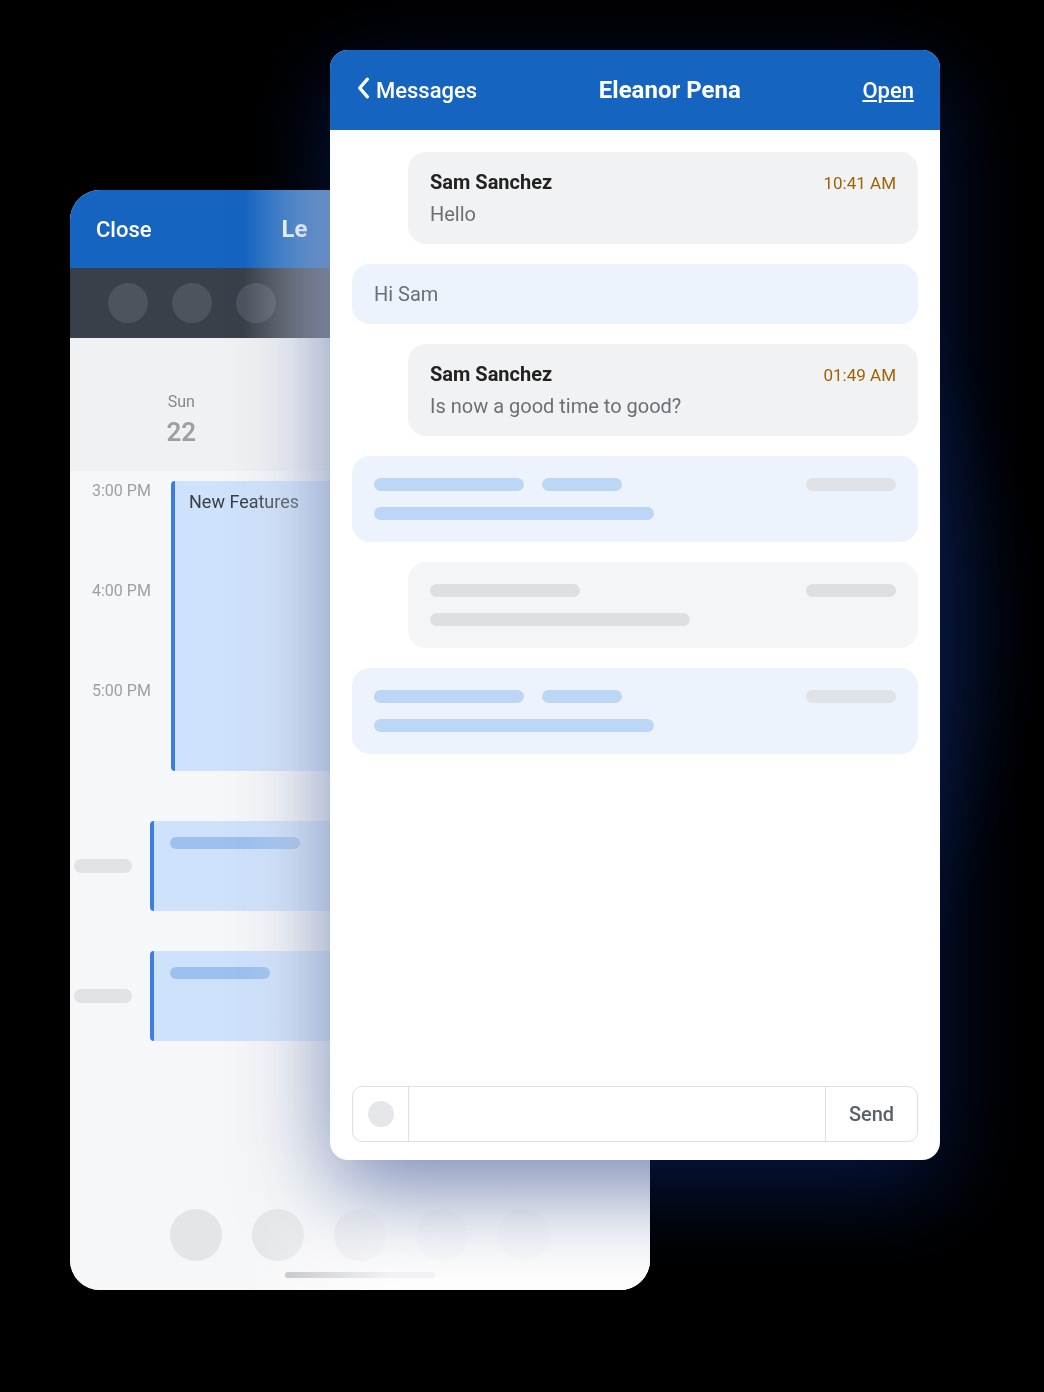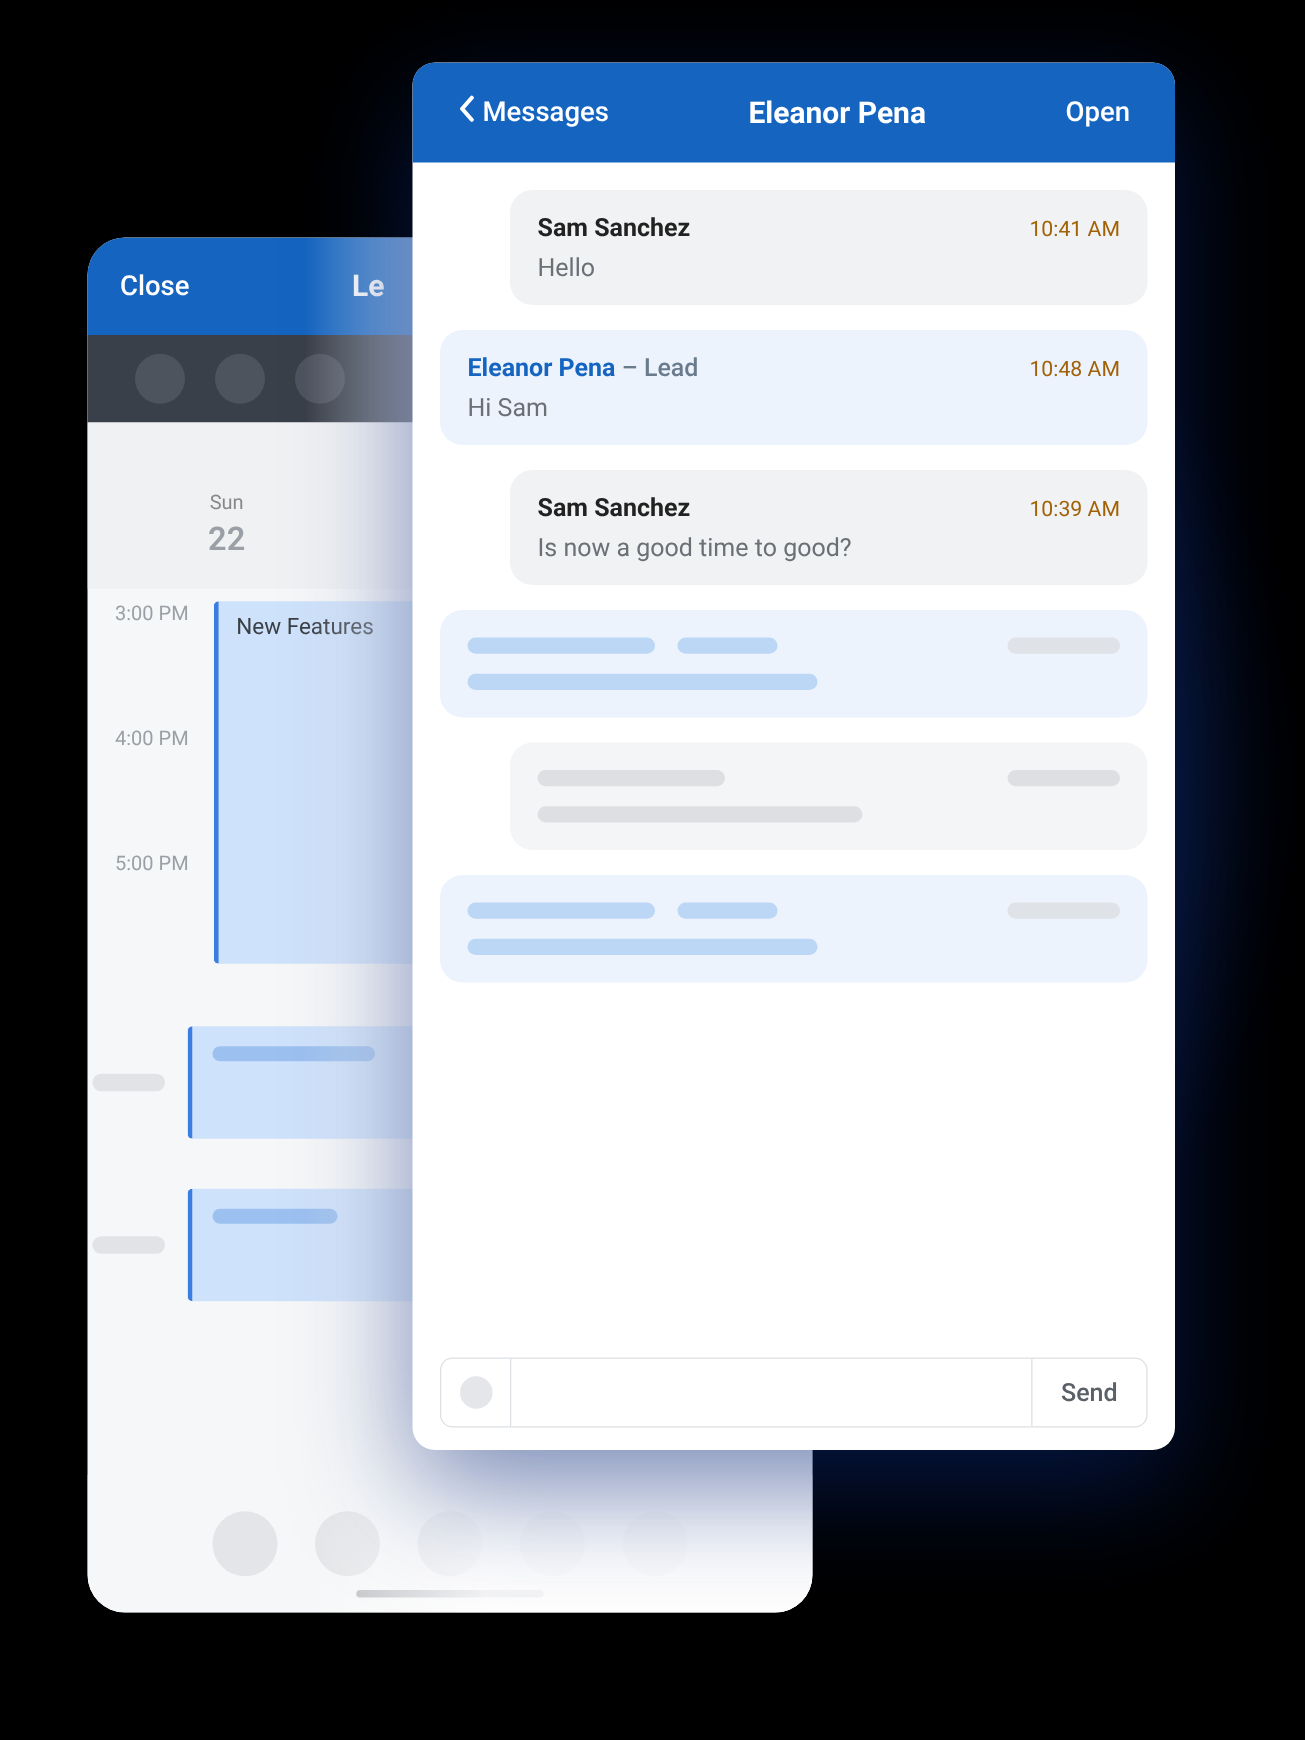--- a/index.html
+++ b/index.html
@@ -106,25 +106,25 @@
     height: 1110px;
     background: #fff;
     border-radius: 18px;
     box-shadow: 0 30px 90px rgba(10,40,120,0.55);
     overflow: hidden;
     display:flex; flex-direction:column;
   }
   .front-header{
     background:#1565c0; color:#fff; height:80px;
     display:flex; align-items:center; justify-content:space-between;
-    padding:0 36px;
+    padding:0 26px;
   }
   .front-header .back-btn{display:flex;align-items:center;gap:6px;font-size:22px;font-weight:500;}
   .front-header .htitle{font-size:24px;font-weight:700;}
-  .front-header .open-btn{font-size:22px;font-weight:500;}
+  .front-header .open-btn{font-size:22px;font-weight:500;text-decoration:underline;}
   .chev svg{width:14px;height:22px;}
 
   .msg-scroll{flex:1;padding:22px 22px 12px;display:flex;flex-direction:column;gap:20px;overflow:hidden;}
   .bubble{border-radius:18px;padding:18px 22px;}
   .bubble.grey{background:#f1f2f3;margin-left:56px;}
   .bubble.blue{background:#ecf3fd;}
   .bh{display:flex;justify-content:space-between;align-items:baseline;margin-bottom:8px;gap:40px;}
   .sender{font-size:20px;font-weight:700;color:#222;}
   .sender.lead .nm{color:#1565c0;}
   .sender.lead .role{color:#6a7b8c;font-weight:500;}
@@ -241,33 +241,27 @@
   <div class="msg-scroll">
     <div class="bubble grey">
       <div class="bh">
         <span class="sender">Sam Sanchez</span>
         <span class="time">10:41 AM</span>
       </div>
       <div class="msgtext">Hello</div>
     </div>
 
     <div class="bubble blue">
-      <div class="bh">
-        <span class="sender lead">
-          <span class="nm">Eleanor Pena</span> <span class="role">– <span>Lead</span></span>
-        </span>
-        <span class="time">10:48 AM</span>
-      </div>
       <div class="msgtext">Hi Sam</div>
     </div>
 
     <div class="bubble grey">
       <div class="bh">
         <span class="sender">Sam Sanchez</span>
-        <span class="time">10:39 AM</span>
+        <span class="time">01:49 AM</span>
       </div>
       <div class="msgtext">Is now a good time to good?</div>
     </div>
 
     <div class="placeholder-bubble pblue">
       <div class="pl-row">
         <div style="display:flex;gap:18px;">
             <div class="pl-bar" style="width:150px;"></div>
             <div class="pl-bar" style="width:80px;"></div>
           </div>

